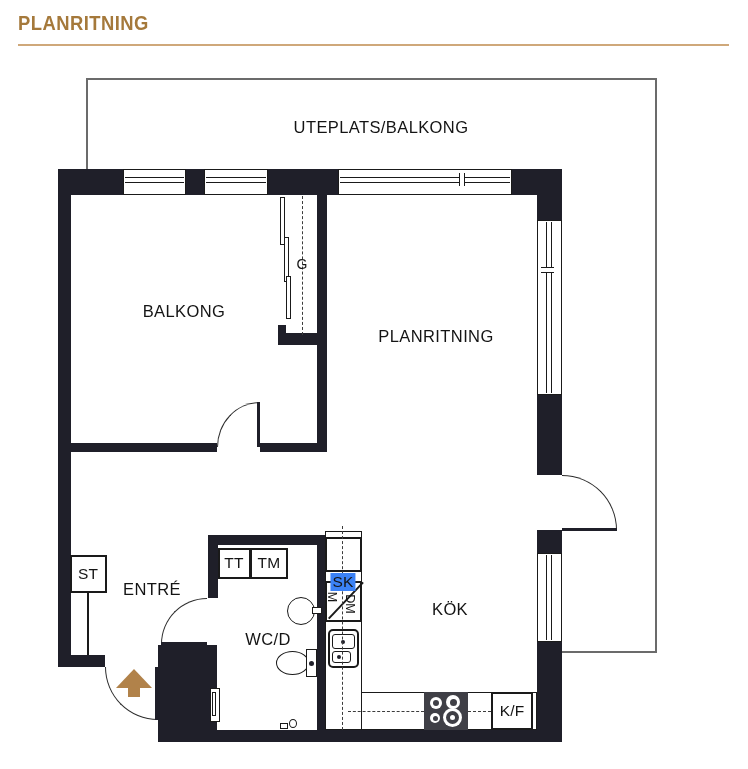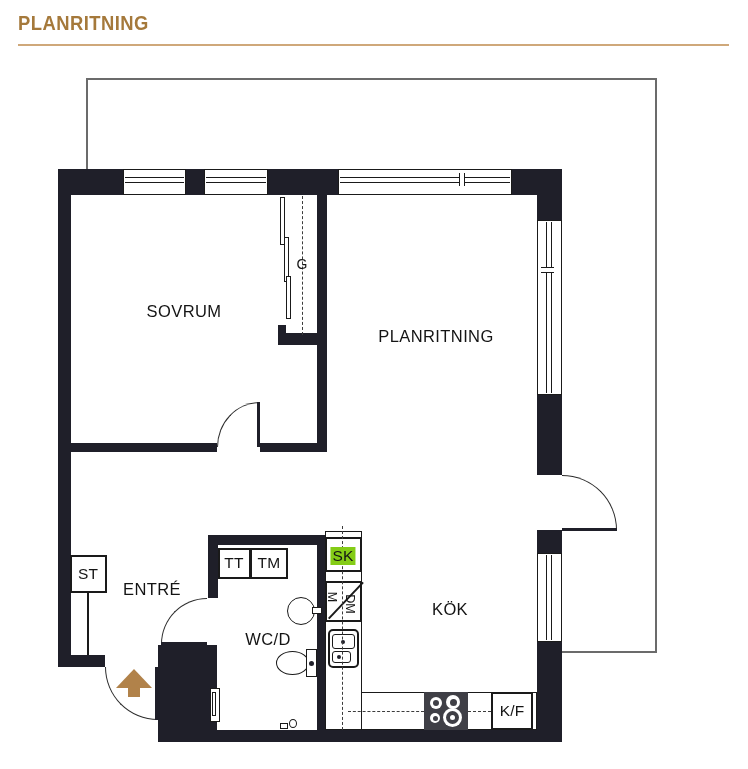--- a/index.html
+++ b/index.html
@@ -152,28 +152,29 @@
   </div>
   <div class="box" style="left:491px;top:692px;width:42px;height:38px;"></div>
 
   <div class="dashv" style="left:342px;top:526px;height:204px;"></div>
   <div class="dashh" style="left:348px;top:711px;width:76px;"></div>
   <div class="dashh" style="left:468px;top:711px;width:23px;"></div>
 
   <div class="abs" style="left:116px;top:669px;width:0;height:0;border-left:18px solid transparent;border-right:18px solid transparent;border-bottom:19px solid #b1824a;"></div>
   <div class="abs" style="left:128px;top:688px;width:12px;height:9px;background:#b1824a;"></div>
 
-  <div class="clbl" style="left:184px;top:311px;">SOVRUM</div>
+  <div class="clbl" style="left:381px;top:127px;">UTEPLATS/BALKONG</div>
+  <div class="clbl" style="left:184px;top:311px;">BALKONG</div>
   <div class="clbl" style="left:436px;top:336px;">PLANRITNING</div>
   <div class="clbl" style="left:152px;top:589px;">ENTRÉ</div>
   <div class="clbl" style="left:268px;top:639px;">WC/D</div>
   <div class="clbl" style="left:450px;top:609px;">KÖK</div>
 
   <div class="clbl sm" style="left:88px;top:574px;">ST</div>
   <div class="clbl sm" style="left:234px;top:563px;">TT</div>
   <div class="clbl sm" style="left:269px;top:563px;">TM</div>
-  <div class="clbl sm" style="left:343px;top:556px;background:#84cc16;padding:0 2px;">SK</div>
+  <div class="clbl sm" style="left:343px;top:582px;background:#3b82f6;padding:0 2px;">SK</div>
   <div class="clbl sm" style="left:512px;top:711px;">K/F</div>
   <div class="clbl sm" style="left:302px;top:264px;font-size:14px;">G</div>
   <div class="vlbl" style="left:332px;top:597px;">M</div>
   <div class="vlbl" style="left:350px;top:604px;">DM</div>
 
 </div>
 
 </body></html>

